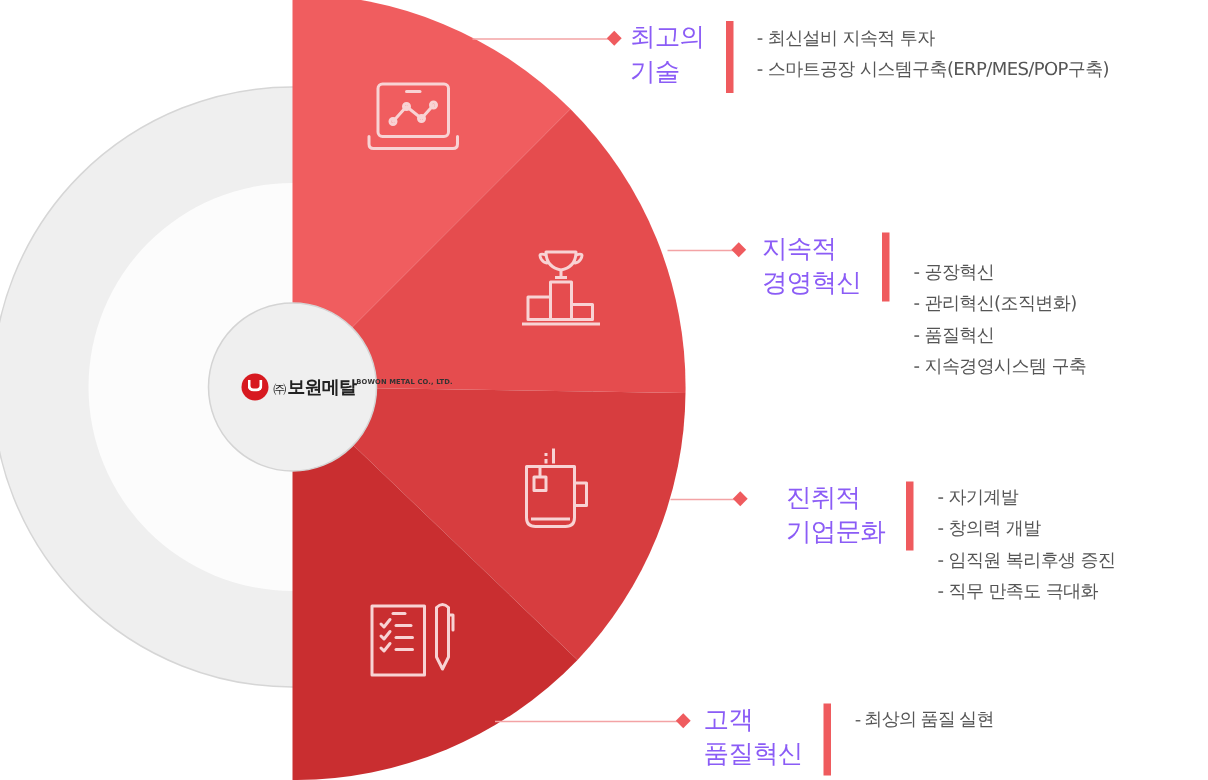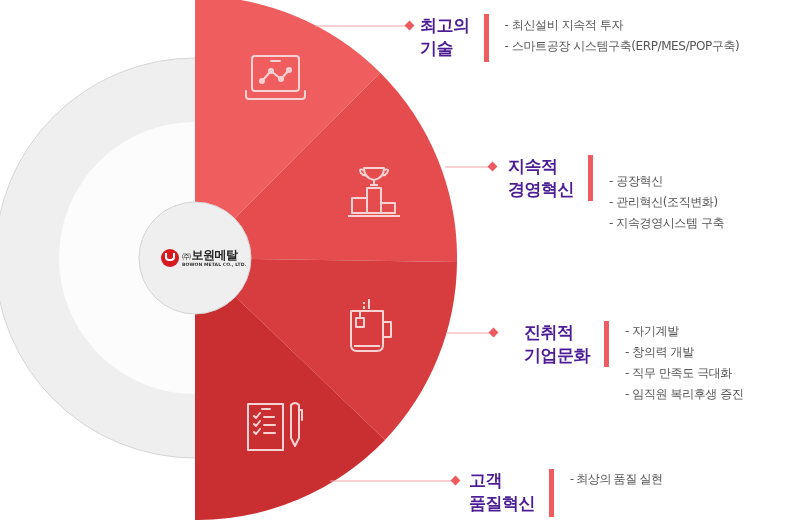--- a/index.html
+++ b/index.html
@@ -6,27 +6,27 @@
   body { width: 805px; height: 520px; position: relative; overflow: hidden;
          font-family: "DejaVu Sans", "Liberation Sans", sans-serif; }
   .stage { position: absolute; left: 0; top: 0; width: 805px; height: 520px; }
   svg.diagram { position: absolute; left: 0; top: 0; }
   .logo { position: absolute; left: 161px; top: 243px; width: 100px; height: 30px;
           display: flex; align-items: center; gap: 3px; }
   .logo-mark { width: 18px; height: 18px; border-radius: 50%; background: #d71920;
                position: relative; flex: 0 0 18px; }
   .logo-mark::after { content: ""; position: absolute; left: 4px; top: 4px; width: 6px; height: 6px;
                border: 2px solid #fff; border-top: none; border-radius: 0 0 4px 4px; }
-  .logo-text { display: flex; flex-direction: column; line-height: 1; }
+  .logo-text { display: flex; flex-direction: row; line-height: 1; }
   .logo-ko { font-size: 12px; font-weight: bold; color: #222; letter-spacing: -0.5px; white-space: nowrap; }
   .logo-ko .paren { font-size: 9px; font-weight: normal; margin-right: 1px; }
   .logo-en { font-size: 4.5px; font-weight: bold; color: #333; letter-spacing: 0.1px; white-space: nowrap; margin-top: 2px; }
 
   .item { position: absolute; display: flex; align-items: flex-start; }
-  .item .title { font-size: 17px; font-weight: bold; color: #4c1d95; line-height: 23px;
+  .item .title { font-size: 17px; font-weight: normal; color: #8b5cf6; line-height: 23px;
                  letter-spacing: -0.5px; white-space: nowrap; }
   .item .bar { width: 5px; background: #ef5b5e; margin: 0 14px 0 14px; flex: 0 0 5px; }
   .item ul { list-style: none; margin: 0; padding: 0; }
   .item li { font-size: 12px; color: #555; line-height: 21px; letter-spacing: -0.4px; white-space: nowrap; }
 </style>
 </head>
 <body>
 
 <div class="stage">
 
@@ -132,35 +132,36 @@
 
   <div class="item" style="left:508px; top:155px;">
     <div class="title">
       <div>지속적</div>
       <div>경영혁신</div>
     </div>
     <div class="bar" style="height:46px; margin-left:14px; margin-right:16px;"></div>
     <ul style="margin-top:16px;">
       <li>- 공장혁신</li>
       <li>- 관리혁신(조직변화)</li>
+      <li>- 품질혁신</li>
       <li>- 지속경영시스템 구축</li>
     </ul>
   </div>
 
   <div class="item" style="left:524px; top:321px;">
     <div class="title">
       <div>진취적</div>
       <div>기업문화</div>
     </div>
     <div class="bar" style="height:46px; margin-left:14px; margin-right:16px;"></div>
     <ul style="margin-top:0;">
       <li>- 자기계발</li>
       <li>- 창의력 개발</li>
+      <li>- 임직원 복리후생 증진</li>
       <li>- 직무 만족도 극대화</li>
-      <li>- 임직원 복리후생 증진</li>
     </ul>
   </div>
 
   <div class="item" style="left:469px; top:469px;">
     <div class="title">
       <div>고객</div>
       <div>품질혁신</div>
     </div>
     <div class="bar" style="height:48px; margin-left:14px; margin-right:16px;"></div>
     <ul style="margin-top:0;font-family:Liberation Serif, serif;">

